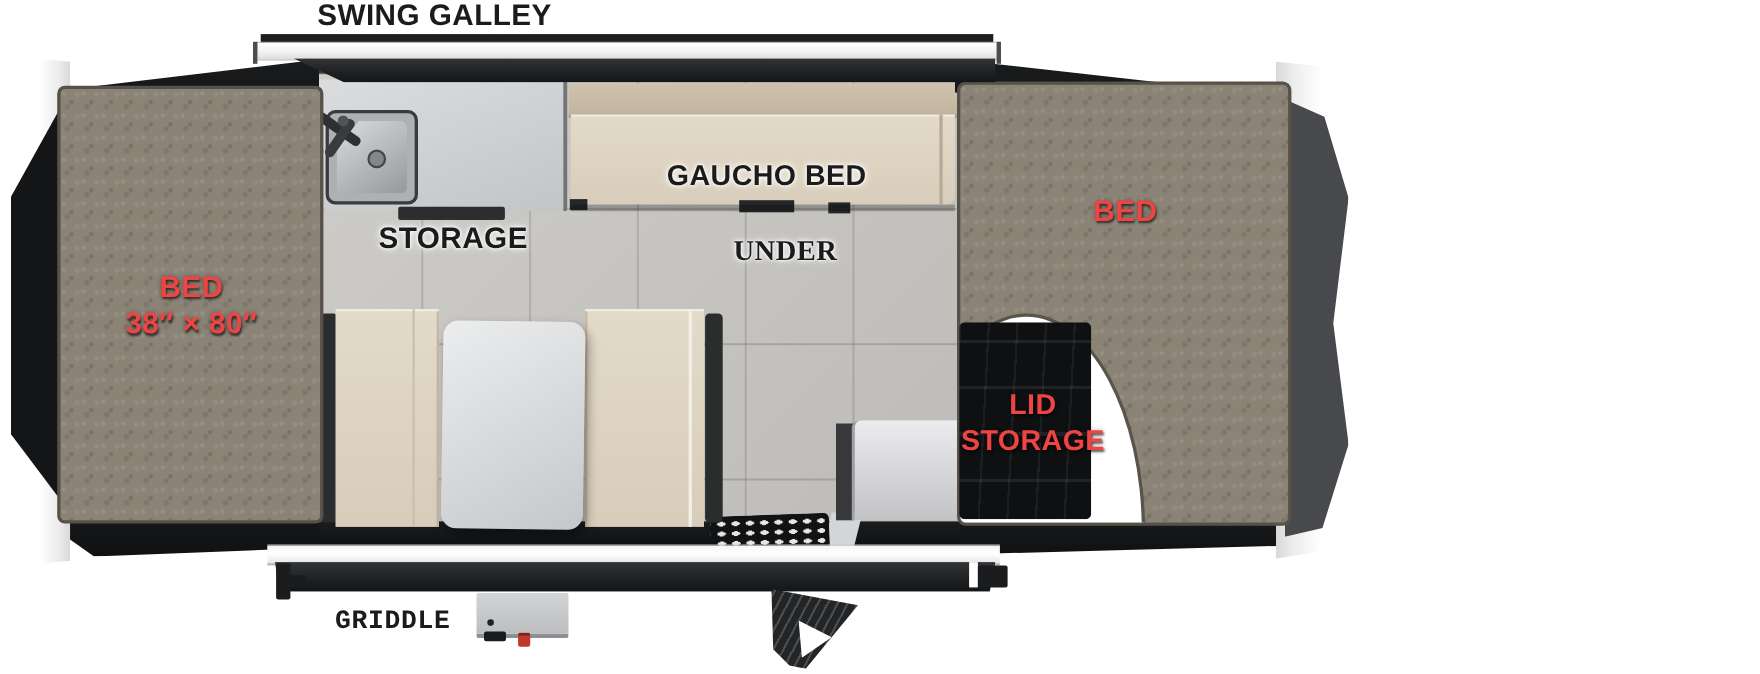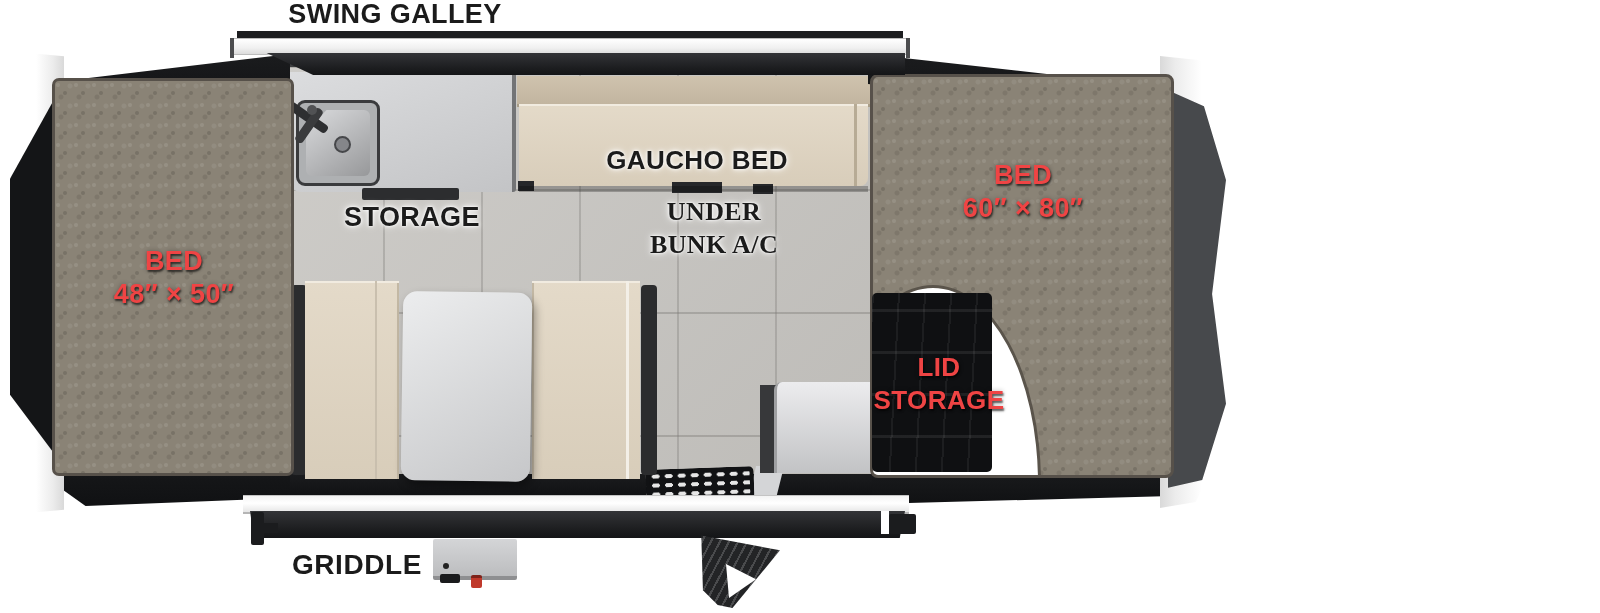--- a/index.html
+++ b/index.html
@@ -49,21 +49,21 @@
   }
   .flap{background:repeating-linear-gradient(118deg,#232426 0 6px,#4a4b4d 6px 8px);}
   .furnace{background:linear-gradient(180deg,#ececee,#c2c3c5);border-left:3px solid #9fa0a2;border-radius:8px 3px 0 0;}
   .griddlebox{background:linear-gradient(180deg,#d4d5d7,#bcbdbf);border-bottom:4px solid #8e8f91;border-radius:2px;}
   
   .lbl{position:absolute;transform:translate(-50%,-50%);white-space:nowrap;font-weight:bold;text-align:center;}
   .dark{color:#1b1b1b;text-shadow:0 0 4px rgba(255,255,255,.95),0 0 8px rgba(255,255,255,.9),0 0 2px #fff;}
   .light{color:#ef4444;text-shadow:1px 2px 2px rgba(0,0,0,.6),0 0 5px rgba(0,0,0,.3);}
   .f26{font-size:26px;letter-spacing:.4px;}
   .f27{font-size:27px;letter-spacing:.4px;}
-  .f28{font-size:28px;letter-spacing:.6px;}
+  .f28{font-size:24px;letter-spacing:.6px;font-family:Liberation Mono, monospace;}
   .two{line-height:33px;}
   .two span{display:block;}
 </style>
 </head>
 <body>
 
 <div class="stage">
 
   <div class="a tilefloor" style="left:285px;top:66px;width:592px;height:431px;"></div>
   <div class="a" style="left:285px;top:62px;width:592px;height:5px;background:#3e3f41;"></div>
@@ -155,31 +155,29 @@
   </div>
 
   <div class="lbl dark f27" style="left:395px;top:14px;">SWING GALLEY</div>
 
   <div class="lbl dark f27" style="left:412px;top:217px;">STORAGE</div>
 
   <div class="lbl dark f26" style="left:697px;top:141px;margin-top:19px;">GAUCHO BED</div>
 
   <div class="lbl dark f26 two" style="left:714px;top:228px;font-family:Liberation Serif, serif;">
     <span>UNDER</span>
-    <span>BUNK A/C</span>
   </div>
 
   <div class="lbl light f27 two" style="left:174px;top:278px;">
     <span>BED</span>
-    <span>48″ × 50″</span>
+    <span>38″ × 80″</span>
   </div>
 
   <div class="lbl light f27 two" style="left:1023px;top:192px;">
     <span>BED</span>
-    <span>60″ × 80″</span>
   </div>
 
 
   <div class="lbl light f26 two" style="left:939px;top:384px;">
     <span>LID</span>
     <span>STORAGE</span>
   </div>
 
   <div class="lbl dark f28" style="left:357px;top:565px;">GRIDDLE</div>
 

